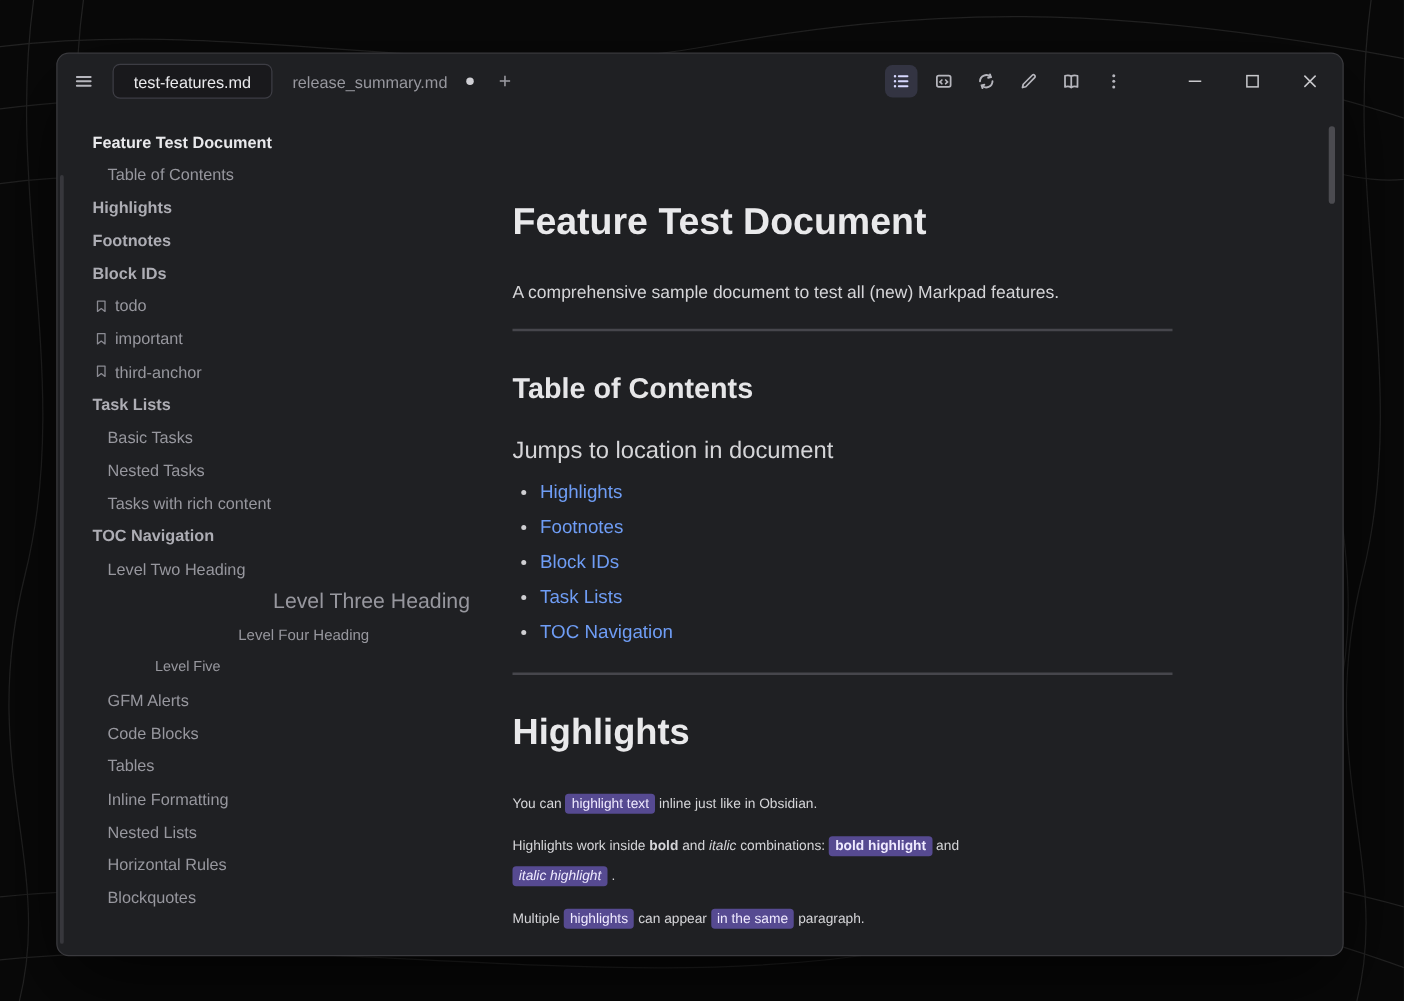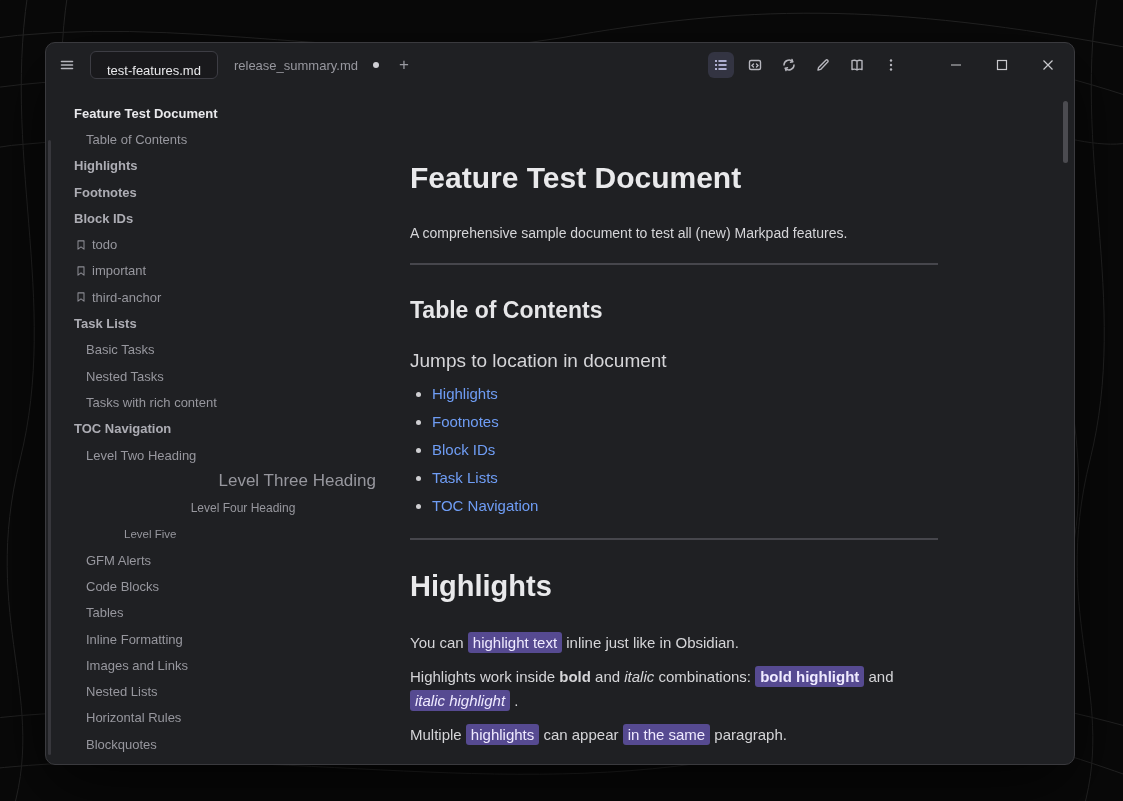--- a/index.html
+++ b/index.html
@@ -18,21 +18,21 @@
     box-shadow:0 24px 70px rgba(0,0,0,.65);
     display:flex; flex-direction:column; overflow:hidden;
   }
 
   
   .titlebar { height:44px; flex:0 0 44px; display:flex; align-items:center; padding:0 10px 0 8px; }
   .icon-btn { width:26px; height:26px; display:flex; align-items:center; justify-content:center;
     border-radius:6px; color:#b6b6bd; cursor:pointer; flex:0 0 auto; }
   .hamburger { margin-right:10px; }
   .tab-active {
-    height:28px; min-width:126px; padding:0 16px; display:flex; align-items:flex-end; justify-content:center;
+    height:28px; min-width:126px; padding:0 16px; display:flex; align-items:center; justify-content:center;
     background:#19191c; border:1px solid #3d3d44; border-radius:6px;
     color:#e9e9ec; font-size:13px;
   }
   .tab-inactive {
     height:28px; padding:0 10px 0 16px; display:flex; align-items:center; gap:15px;
     color:#97979e; font-size:13px;
   }
   .unsaved-dot { width:6px; height:6px; border-radius:50%; background:#cfcfd4; display:inline-block; }
   .plus-btn { font-size:17px; color:#9a9aa1; margin-left:2px; }
   .toolbar { margin-left:auto; display:flex; gap:8px; align-items:center; }
@@ -63,21 +63,21 @@
   .doc { padding:74px 0 0 34px; width:562px; }
   .doc-title { font-size:30px; font-weight:700; color:#e9e9eb; margin:0 0 30px; }
   .intro { font-size:14px; color:#d5d5d8; margin:0; }
   .doc hr { border:none; border-top:2px solid #46464c; width:528px; margin:22px 0 0; }
   .h2 { font-size:23px; font-weight:700; color:#e6e6e8; margin:32px 0 0; }
   .sub { font-size:19px; color:#d5d5d8; margin:26px 0 0; }
   .toc-list { margin:12px 0 0; padding-left:22px; }
   .toc-list li { font-size:15px; line-height:20px; margin-bottom:8px; color:#cfcfd2; }
   .toc-list a { color:#6f9df5; text-decoration:none; cursor:pointer; }
   .h1b { font-size:29px; font-weight:700; color:#e9e9eb; margin:30px 0 0; }
-  .rich { font-size:15px; line-height:24px; color:#d5d5d8; margin:10px 0 0; white-space:nowrap; }
+  .rich { font-size:11px; line-height:24px; color:#d5d5d8; margin:10px 0 0; white-space:nowrap; }
   .rich.first { margin-top:28px; }
   .hl { background:#564a91; color:#efeaff; padding:2px 5px; border-radius:3px; }
   .b { font-weight:700; }
   .i { font-style:italic; }
 
   .main-scrollbar { position:absolute; right:6px; top:14px; width:5px; height:62px; background:#4b4b50; border-radius:3px; }
   svg { display:block; }
 </style>
 </head>
 <body>
@@ -249,23 +249,20 @@
             <span>GFM Alerts</span>
           </div>
           <div class="si si-l2">
             <span>Code Blocks</span>
           </div>
           <div class="si si-l2">
             <span>Tables</span>
           </div>
           <div class="si si-l2">
             <span>Inline Formatting</span>
-          </div>
-          <div class="si si-l2">
-            <span>Images and Links</span>
           </div>
           <div class="si si-l2">
             <span>Nested Lists</span>
           </div>
           <div class="si si-l2">
             <span>Horizontal Rules</span>
           </div>
           <div class="si si-l2">
             <span>Blockquotes</span>
           </div>

